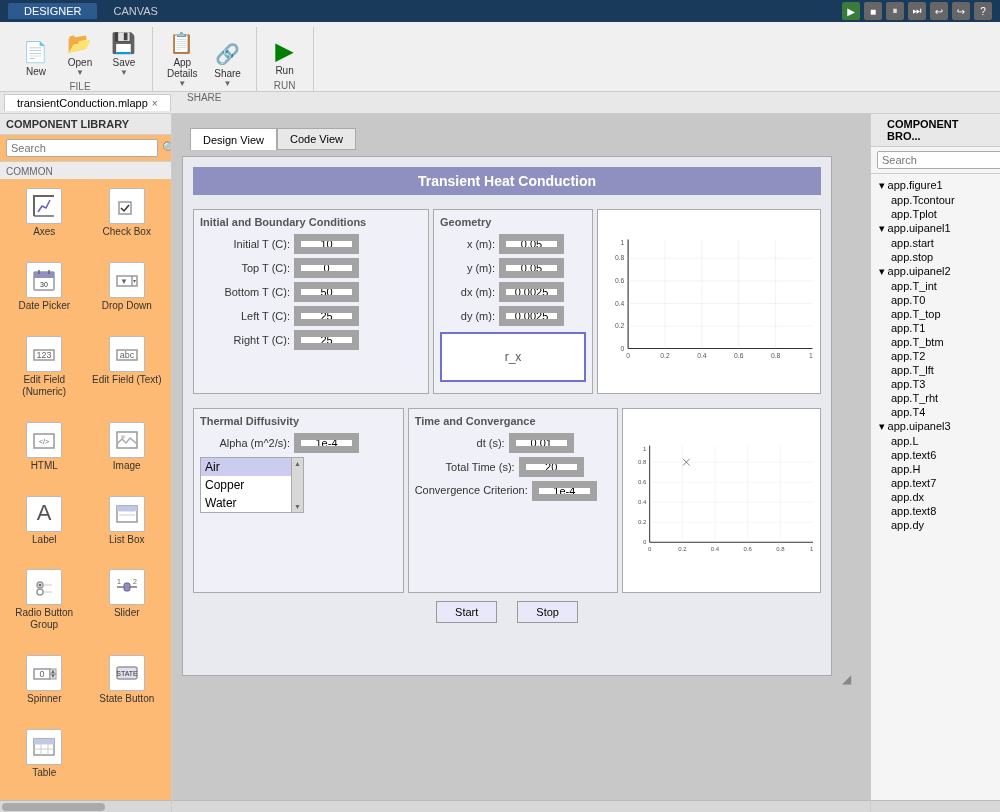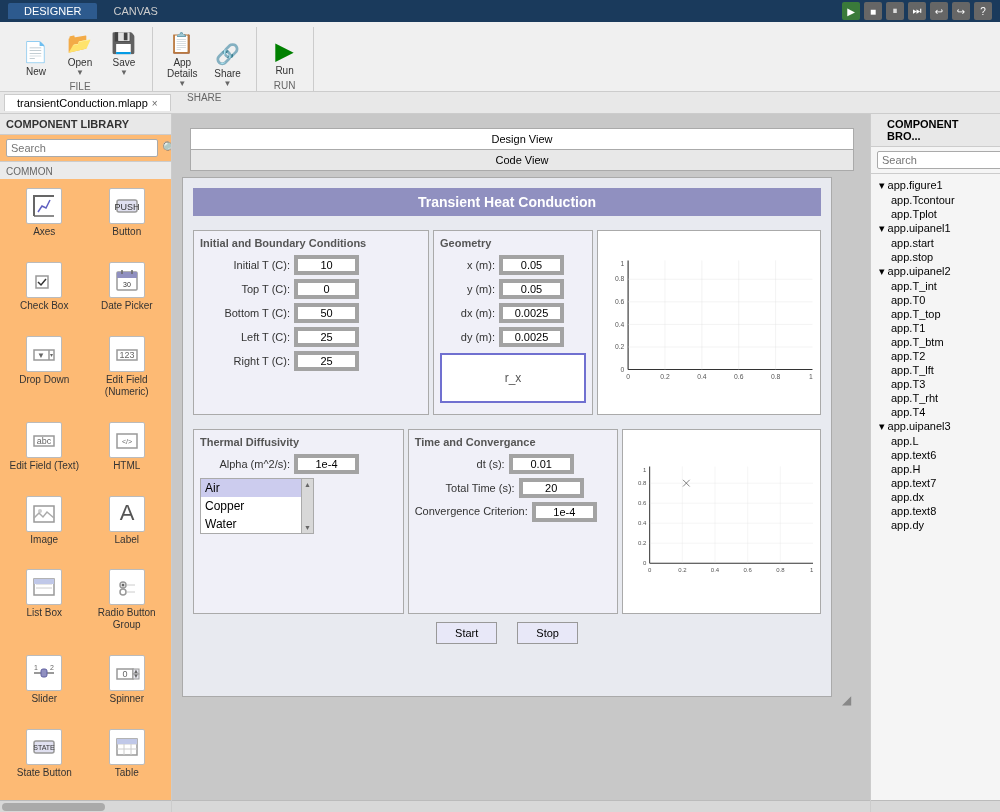--- a/index.html
+++ b/index.html
@@ -239,25 +239,26 @@
     }
     .form-label {
       font-size: 11px;
       color: #333;
       text-align: right;
       min-width: 90px;
     }
     .form-input {
       width: 65px;
       height: 20px;
-      border: 4px solid #a3a3a3;
+      border: 7px solid #a3a3a3;
       background: white;
       font-size: 11px;
       padding: 1px 4px;
       text-align: center;
+      text-decoration: underline;
     }
     .graph-container {
       flex: 1;
       background: white;
       border: 1px solid #aaa;
       height: 185px;
       position: relative;
     }
 
     
@@ -445,29 +446,20 @@
         <div class="component-icon">
           <svg width="28" height="28" viewBox="0 0 28 28">
               <polyline points="4,24 4,4 24,4" fill="none" stroke="#666" stroke-width="2"></polyline>
               <polyline points="4,24 24,24" fill="none" stroke="#666" stroke-width="1.5"></polyline>
               <polyline points="8,20 12,14 16,16 20,8" fill="none" stroke="#6060c0" stroke-width="1.5"></polyline>
             </svg>
         </div>
         <div class="component-label">Axes</div>
       </div>
 
-      <div class="component-item">
-        <div class="component-icon">
-          <svg width="28" height="28" viewBox="0 0 28 28">
-              <rect x="4" y="8" width="20" height="12" rx="2" fill="#e0e0f0" stroke="#999" stroke-width="1.5"></rect>
-              <text x="14" y="18" text-anchor="middle" font-size="9" fill="#333">PUSH</text>
-            </svg>
-        </div>
-        <div class="component-label">Button</div>
-      </div>
 
       <div class="component-item">
         <div class="component-icon">
           <svg width="28" height="28" viewBox="0 0 28 28">
               <rect x="6" y="10" width="12" height="12" fill="white" stroke="#999" stroke-width="1.5"></rect>
               <polyline points="8,16 11,19 16,13" fill="none" stroke="#333" stroke-width="1.5"></polyline>
             </svg>
         </div>
         <div class="component-label">Check Box</div>
       </div>
@@ -623,21 +615,21 @@
       </div>
     </div>
     <div style="height:12px;background:#d8d8d8;border-top:1px solid #bbb;display:flex;align-items:center;">
       <div style="width:60%;height:8px;background:#aaa;border-radius:4px;margin:0 2px;"></div>
     </div>
   </div>
 
   <div class="canvas-wrapper">
     <div class="canvas-scroll">
       <div class="canvas-inner">
-        <div style="display:flex;justify-content:flex-start;padding:4px 8px 6px;flex-direction:column;">
+        <div style="display:flex;justify-content:flex-start;padding:4px 8px 6px;">
           <button class="view-tab-btn active">Design View</button>
           <button class="view-tab-btn">Code View</button>
         </div>
 
         <div class="app-panel">
           <div class="app-title">Transient Heat Conduction</div>
 
           <div class="panels-row">
 
             <div class="sub-panel">
@@ -723,21 +715,21 @@
           <div class="panels-row">
 
             <div class="sub-panel">
               <div class="sub-panel-title">Thermal Diffusivity</div>
               <div class="form-row">
                 <span class="form-label">Alpha (m^2/s):</span>
                 <input class="form-input" type="text" value="1e-4" style="">
               </div>
 
               <div style="display:flex;margin-top:4px;">
-                <div style="border:1px solid #aaa;background:white;width:102px;">
+                <div style="border:1px solid #aaa;background:white;width:92px;">
                   <div class="dropdown-option selected">Air</div>
                   <div class="dropdown-option">Copper</div>
                   <div class="dropdown-option">Water</div>
                 </div>
                 <div style="width:12px;background:#d8d8d8;border:1px solid #aaa;border-left:none;display:flex;flex-direction:column;align-items:center;justify-content:space-between;padding:2px 0;">
                   <span style="font-size:7px;color:#666;">▲</span>
                   <span style="font-size:7px;color:#666;">▼</span>
                 </div>
               </div>
             </div>

